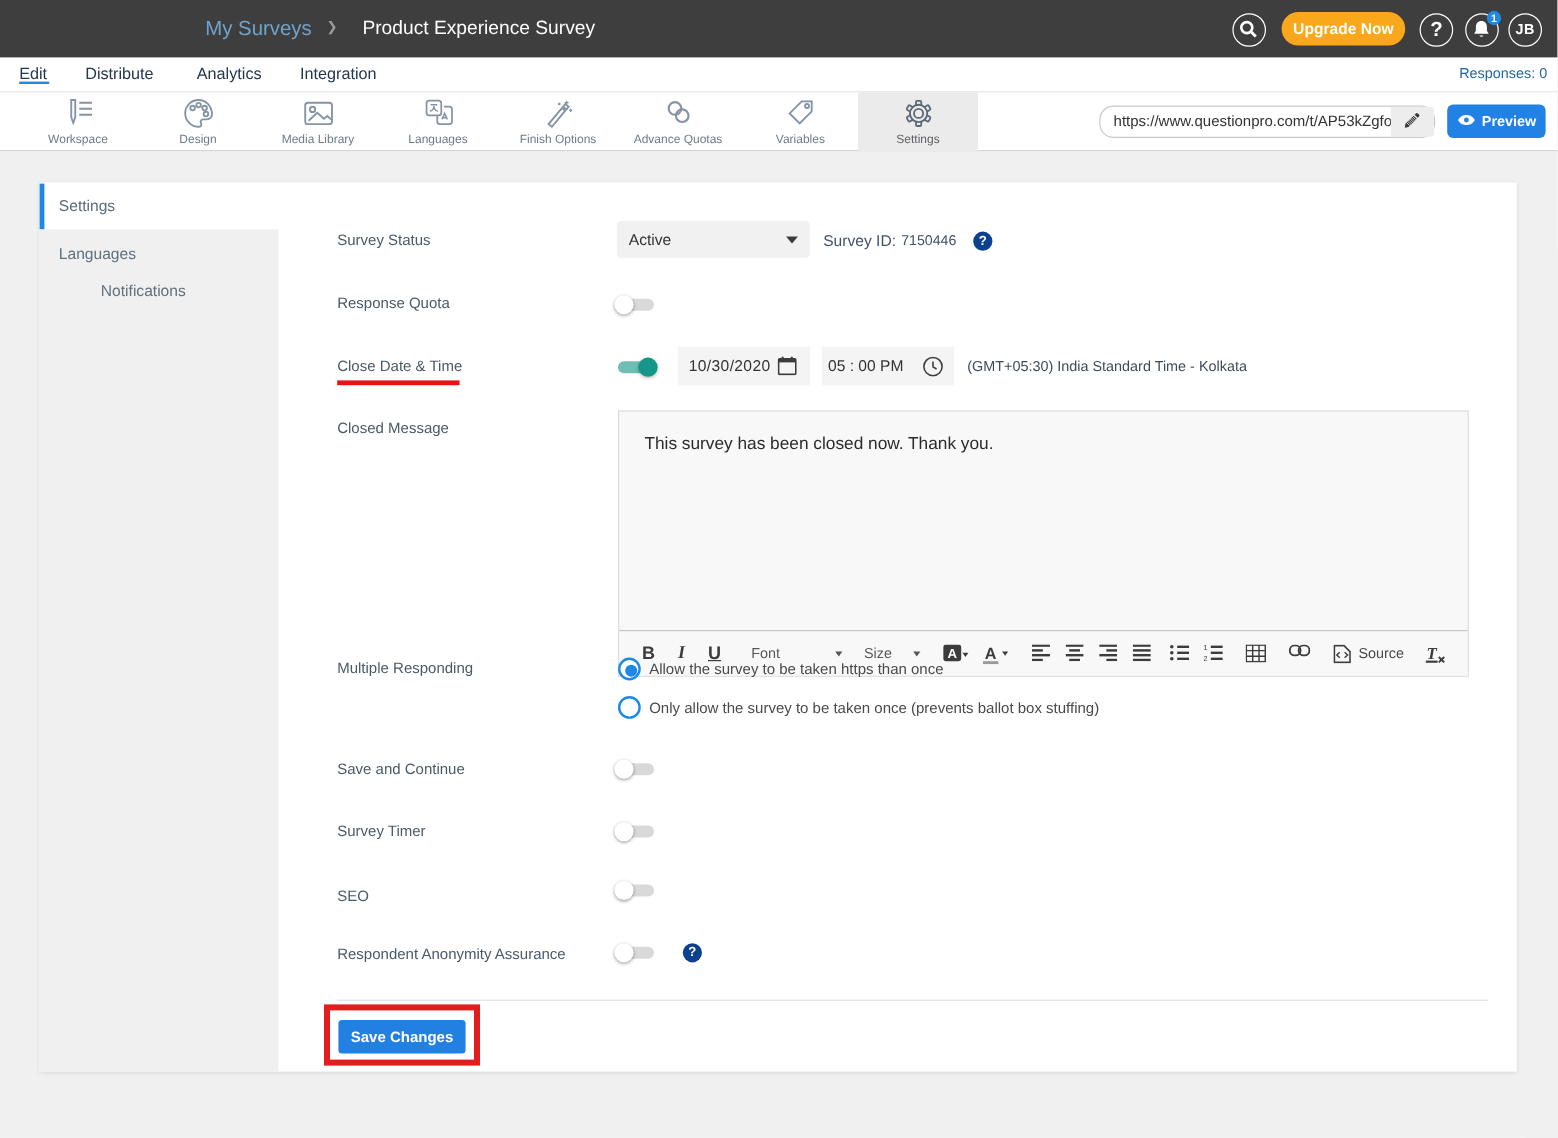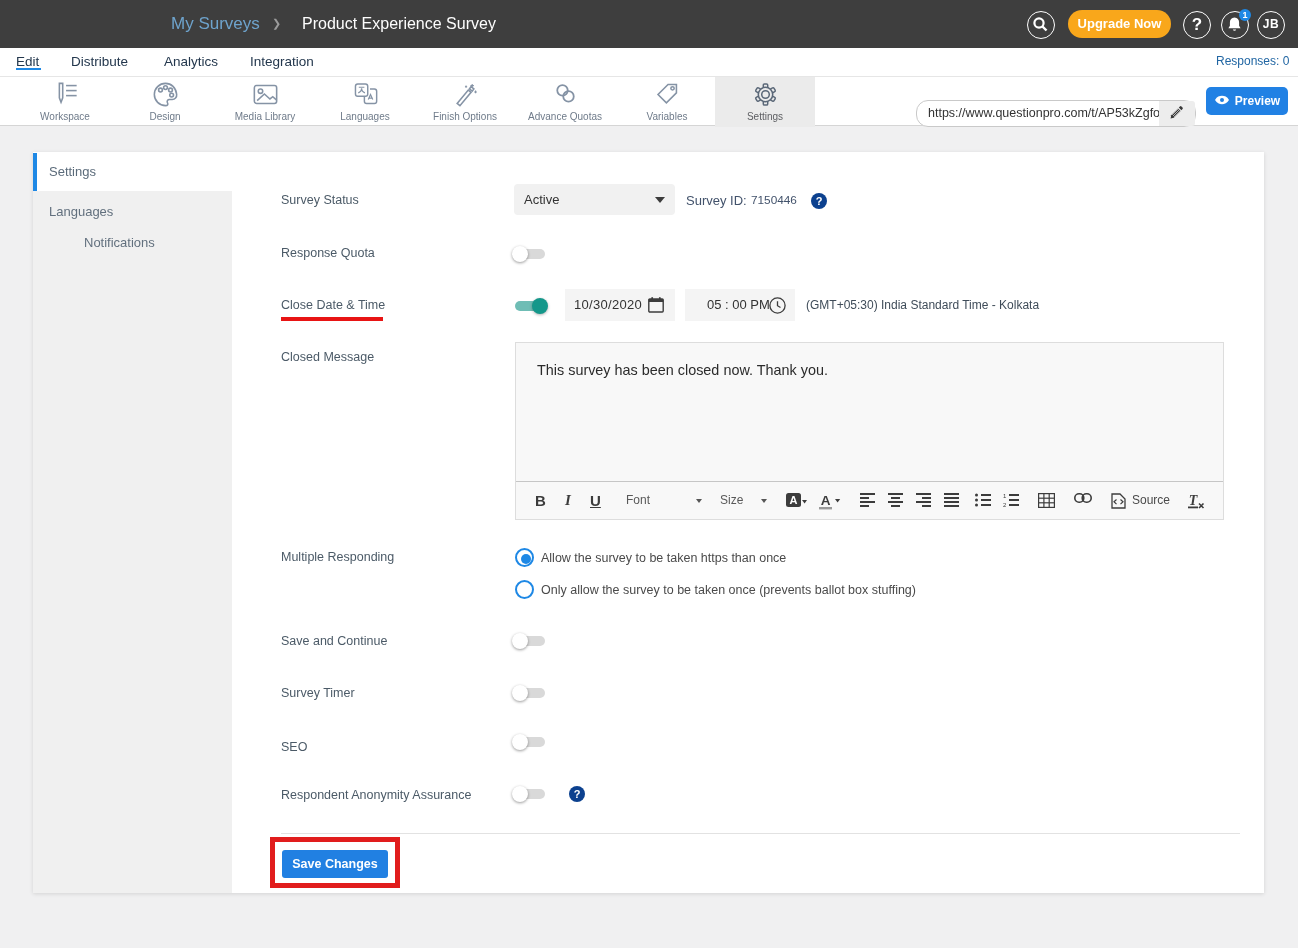--- a/index.html
+++ b/index.html
@@ -26,21 +26,21 @@
 .tab { position:absolute; top:0; line-height:27px; font-size:13.5px; color:#23374d; }
 #respcount { position:absolute; left:1216px; top:0; line-height:27px; font-size:12px; color:#2166a3; }
 #editline { position:absolute; left:16px; top:20px; width:25px; height:2px; background:#1e88e5; }
 
 
 #toolbar { position:absolute; left:0; top:76px; width:1298px; height:50px; background:#fff; border-top:1px solid #e6e6e6; border-bottom:1px solid #d5d5d5; }
 .ttab { position:absolute; top:0; width:100px; height:50px; text-align:center; }
 .ttab svg { width:29px; height:29px; margin-top:3px; }
 .ttab .lbl { position:absolute; left:0; bottom:5px; width:100%; font-size:10px; color:#6f7b8a; }
 #ttab-active { background:#ebebeb; }
-#urlbox { position:absolute; left:916px; top:23px; width:280px; height:27px; background:#fff; border:1px solid #c9c9c9; border-radius:12px; }
+#urlbox { position:absolute; left:916px; top:11px; width:280px; height:27px; background:#fff; border:1px solid #c9c9c9; border-radius:12px; }
 #urlbox .utxt { position:absolute; left:11px; top:0; line-height:25px; font-size:12.5px; color:#333; white-space:nowrap; }
 #urlbox .pedit { position:absolute; right:0; top:0; width:36px; height:25px; background:#ededed; border-radius:0 3px 3px 0; }
 #previewbtn { position:absolute; left:1206px; top:10px; width:82px; height:28px; background:#2181e4; border-radius:5px; color:#fff; font-size:12px; font-weight:bold; text-align:center; line-height:28px; }
 
 
 #card { position:absolute; left:33px; top:152px; width:1231px; height:741px; background:#fff; box-shadow:0 1px 4px rgba(0,0,0,0.12); }
 #sidegray { position:absolute; left:0; top:39px; width:199px; height:702px; background:#f0f0f0; }
 .snav { position:absolute; left:16px; font-size:13px; color:#62707e; }
 #snav-active { position:absolute; left:0; top:1px; width:199px; height:38px; background:#fff; border-left:4.5px solid #1e88e5; }
 #snav-active span { position:absolute; left:12px; top:0; line-height:38px; font-size:13px; color:#5b6b7a; }
@@ -52,21 +52,21 @@
 .tgl.on { background:#6fbdb5; }
 .tgl.on .knob { left:17px; background:#14978a; box-shadow:0 1px 3px rgba(0,0,0,0.3); }
 
 #dd-status { position:absolute; left:481px; top:32px; width:161px; height:31px; background:#f1f1f1; border-radius:4px; font-size:13px; color:#333; line-height:31px; padding-left:10px; }
 #dd-status .dcaret { position:absolute; right:10px; top:13px; width:0; height:0; border-left:5px solid transparent; border-right:5px solid transparent; border-top:6px solid #3c3c3c; }
 .helpc { position:absolute; width:16px; height:16px; background:#0c418f; border-radius:50%; color:#fff; font-size:11px; font-weight:bold; text-align:center; line-height:16px; }
 
 .gbox { position:absolute; background:#f4f4f4; font-size:13px; color:#333; }
 
 
-#editor { position:absolute; left:482px; top:190px; width:709px; height:178px; background:#f8f8f8; border:1px solid #ddd; }
+#editor { position:absolute; left:482px; top:190px; width:709px; height:222px; background:#f8f8f8; border:1px solid #ddd; }
 #editor .etext { position:absolute; left:21px; top:19px; font-size:14.4px; color:#2b2b2b; }
 #edtoolbar { position:absolute; left:0px; bottom:0px; width:707px; height:38px; background:#f8f8f8; border-top:1px solid #c6c6c6; }
 .eb { position:absolute; top:0; line-height:37px; color:#3c3c3c; }
 .elbl { font-size:12px; color:#595959; }
 .ecaret { position:absolute; top:17px; width:0; height:0; border-left:3.5px solid transparent; border-right:3.5px solid transparent; border-top:4.5px solid #565656; }
 .eic { position:absolute; top:11px; }
 
 
 .radio { position:absolute; width:19px; height:19px; border:2px solid #1e88e5; border-radius:50%; background:#fff; }
 .radio .dot { position:absolute; left:3.5px; top:3.5px; width:10px; height:10px; border-radius:50%; background:#1e88e5; }
@@ -238,21 +238,21 @@
   <div class="gbox" style="left:532px; top:137px; width:110px; height:32px; line-height:32px;">
     <span style="margin-left:9px; letter-spacing:0.3px;">10/30/2020</span>
     <svg width="16" height="17" viewBox="0 0 16 17" style="position:absolute; right:11px; top:7px;">
         <rect x="0.8" y="3" width="14.4" height="13" rx="1" fill="none" stroke="#3c3c3c" stroke-width="1.4"></rect>
         <rect x="0.8" y="3" width="14.4" height="3" fill="#3c3c3c"></rect>
         <line x1="4.2" y1="1.2" x2="4.2" y2="4" stroke="#3c3c3c" stroke-width="1.7"></line>
         <line x1="11.8" y1="1.2" x2="11.8" y2="4" stroke="#3c3c3c" stroke-width="1.7"></line>
       </svg>
   </div>
   <div class="gbox" style="left:652px; top:137px; width:110px; height:32px; line-height:32px;">
-    <span style="margin-left:22px;">05 : 00 PM</span>
+    <span style="margin-left:5px;">05 : 00 PM</span>
     <svg width="17" height="17" viewBox="0 0 17 17" style="position:absolute; right:9px; top:8px;">
         <circle cx="8.5" cy="8.5" r="7.6" fill="none" stroke="#3c3c3c" stroke-width="1.3"></circle>
         <path d="M8.5 4.2 v4.5 l3 1.8" fill="none" stroke="#3c3c3c" stroke-width="1.3"></path>
       </svg>
   </div>
   <span class="flabel" style="left:773px; top:146px; font-size:12px; color:#3f4c59;">(GMT+05:30) India Standard Time - Kolkata</span>
 
   <span class="flabel" style="top:198px;">Closed Message</span>
   <div id="editor">
     <span class="etext">This survey has been closed now. Thank you.</span>

